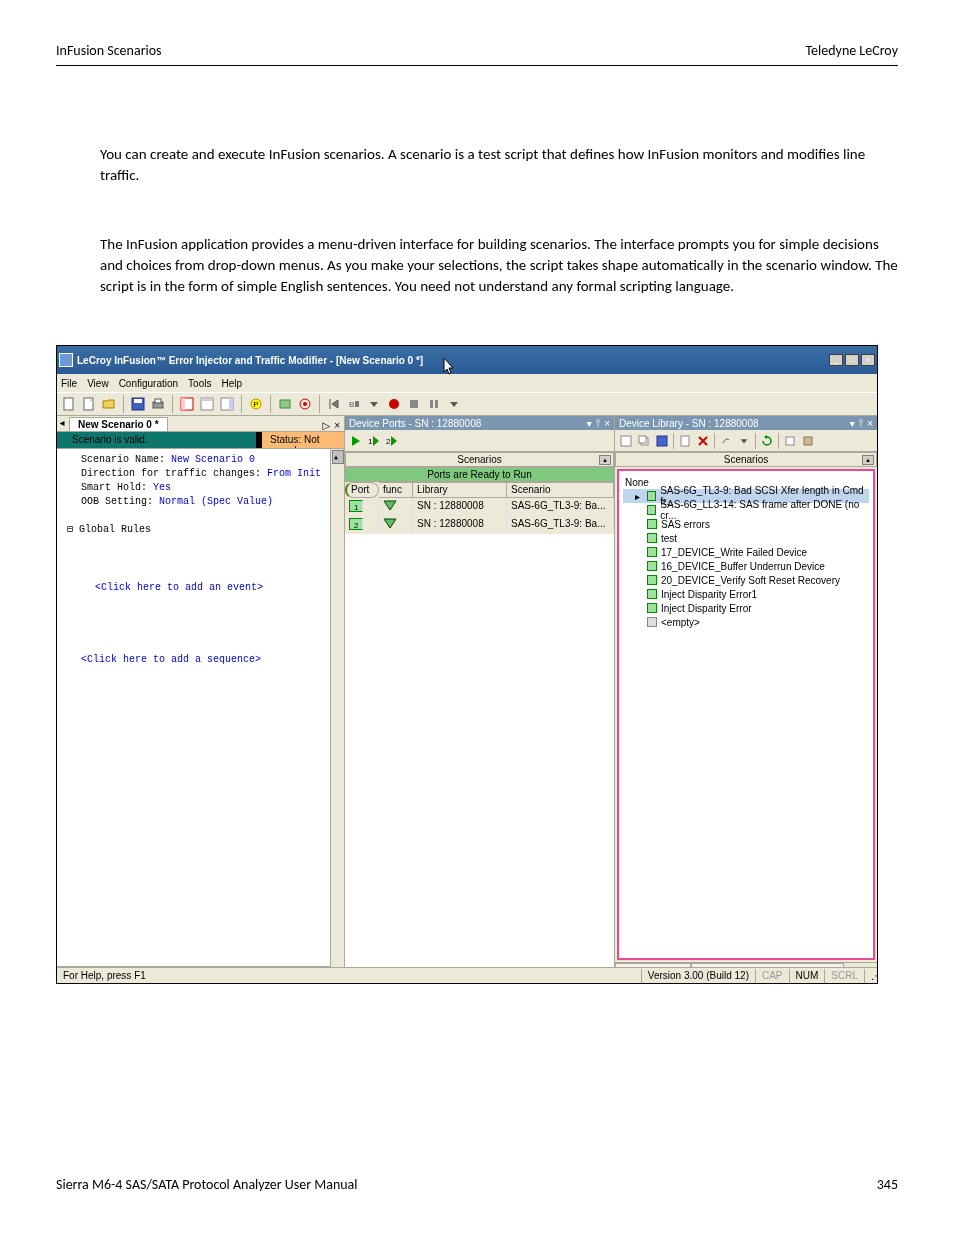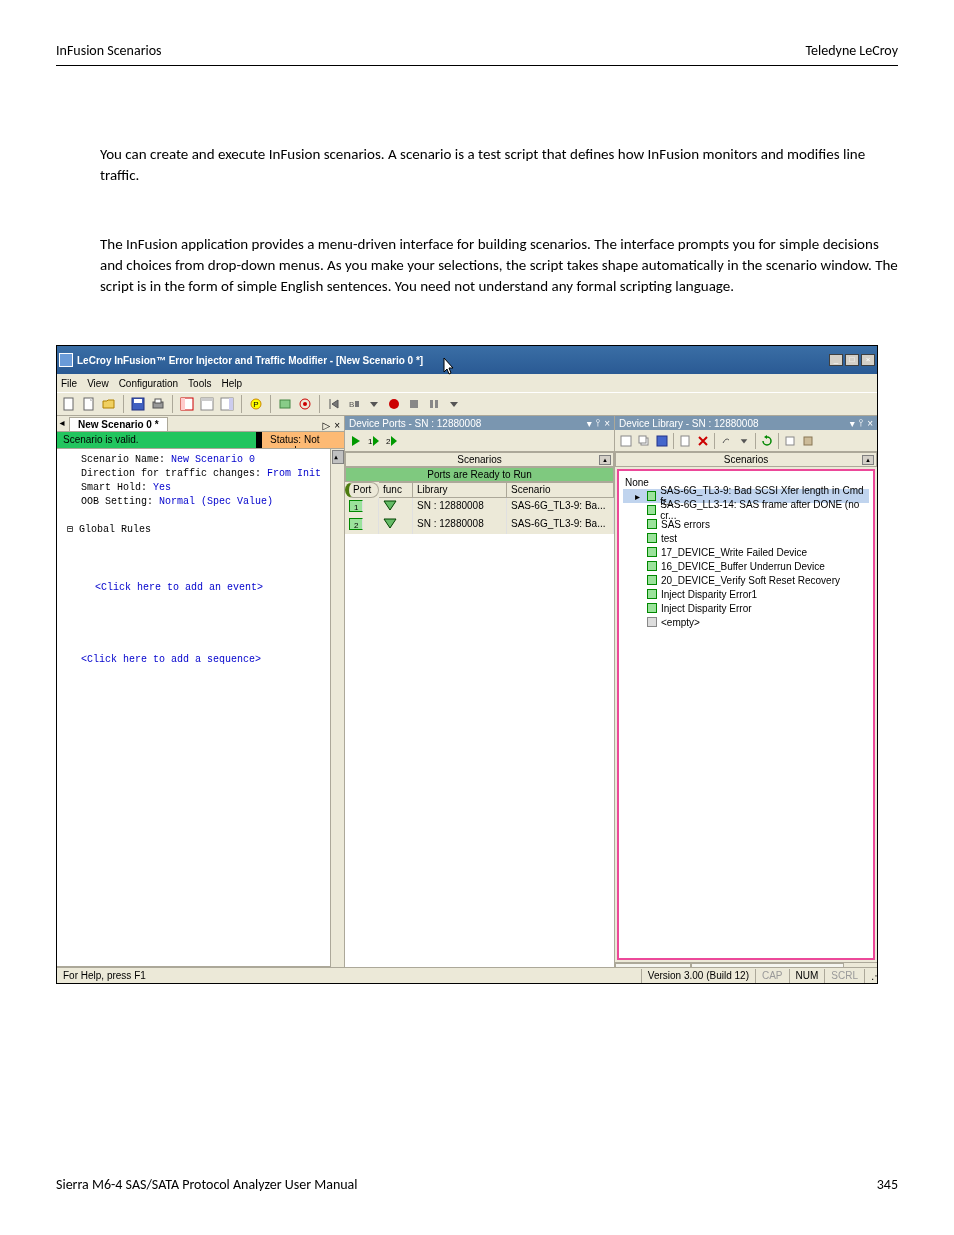--- a/index.html
+++ b/index.html
@@ -84,21 +84,21 @@
     height:16px; background:#ece9d8; display:flex; align-items:flex-end;
     border-bottom:1px solid #aca899;
     font-size:10px;
   }
   .tabstrip .nav { width:10px; height:14px; text-align:center; }
   .tab { background:#fff; border:1px solid #aca899; border-bottom:none; padding:1px 8px; margin-left:2px; font-weight:bold;}
   .tab-close { margin-left:auto; padding:0 4px; display:flex; gap:4px;}
   .status-row {
     height:16px; display:flex; font-size:10px;
   }
-  .status-valid { flex:1; background:#22c55e; padding:2px 6px; }
+  .status-valid { flex:1; background:#0f766e; padding:2px 15px; }
   .status-saved { width:88px; background:#fdba74; padding:2px 8px; border-left:6px solid #000000;}
   .editor {
     flex:1; background:#fff; overflow:hidden; position:relative;
     font-family: "Courier New", monospace; font-size:10px;
     padding: 4px 0 0 24px;
     border-top:1px solid #aca899;
   }
   .editor .line { white-space:pre; line-height:14px;}
   .editor .link { color:#0000cc; margin-top:44px;}
   .editor .scroll-v { position:absolute; right:0; top:0; bottom:0; width:14px; background:#ece9d8; border-left:1px solid #aca899;}
@@ -114,21 +114,21 @@
   .panel-toolbar { height:22px; background:#ece9d8; border-bottom:1px solid #aca899; display:flex; align-items:center; gap:4px; padding:0 4px;}
   .small-tb { width:14px; height:14px; display:flex; align-items:center; justify-content:center;}
   .section-hdr {
     height:15px; background:#ece9d8; font-size:10px; text-align:center;
     border:1px solid #aca899; display:flex; align-items:center; justify-content:center;
   }
   .section-hdr.green { background:#7fc97f; color:#000;}
   .collapse { position:absolute; right:2px; width:12px; height:10px; background:#d4d0c8; border:1px solid #808080; font-size:7px; text-align:center; line-height:8px;}
   .ports-header { display:flex; height:16px; font-size:10px; background:#ece9d8;}
   .ports-header div { border:1px solid #aca899; border-left:none; padding:1px 4px;}
-  .ports-header div:first-child{border-left:4px solid #4d7c0f;border-radius:8px;}
+  .ports-header div:first-child{border-left:2px solid #4d7c0f;border-radius:8px;}
   .ports-row { display:flex; height:18px; font-size:10px;}
   .ports-row div { padding:2px 4px; border-right:1px solid #e0e0e0;}
   .port-num { width:14px; height:12px; border:1px solid #080; background:#9be29b; text-align:center; font-size:8px; line-height:10px;}
   .func-icon { width:14px; height:12px; }
   .lib-body { flex:1; background:#fff; border:2px solid #ec4899; margin:2px; padding:4px; font-size:10px; overflow:hidden;}
   .tree-row { display:flex; align-items:center; height:14px; gap:4px; padding-left:12px;}
   .tree-row.sel { background:#c0d4ee;}
   .tree-row .arrow { width:8px; }
   .tree-icon { width:10px; height:10px; border:1px solid #080; background:#9be29b;}
   .tree-icon.grey { border-color:#888; background:#ddd;}

